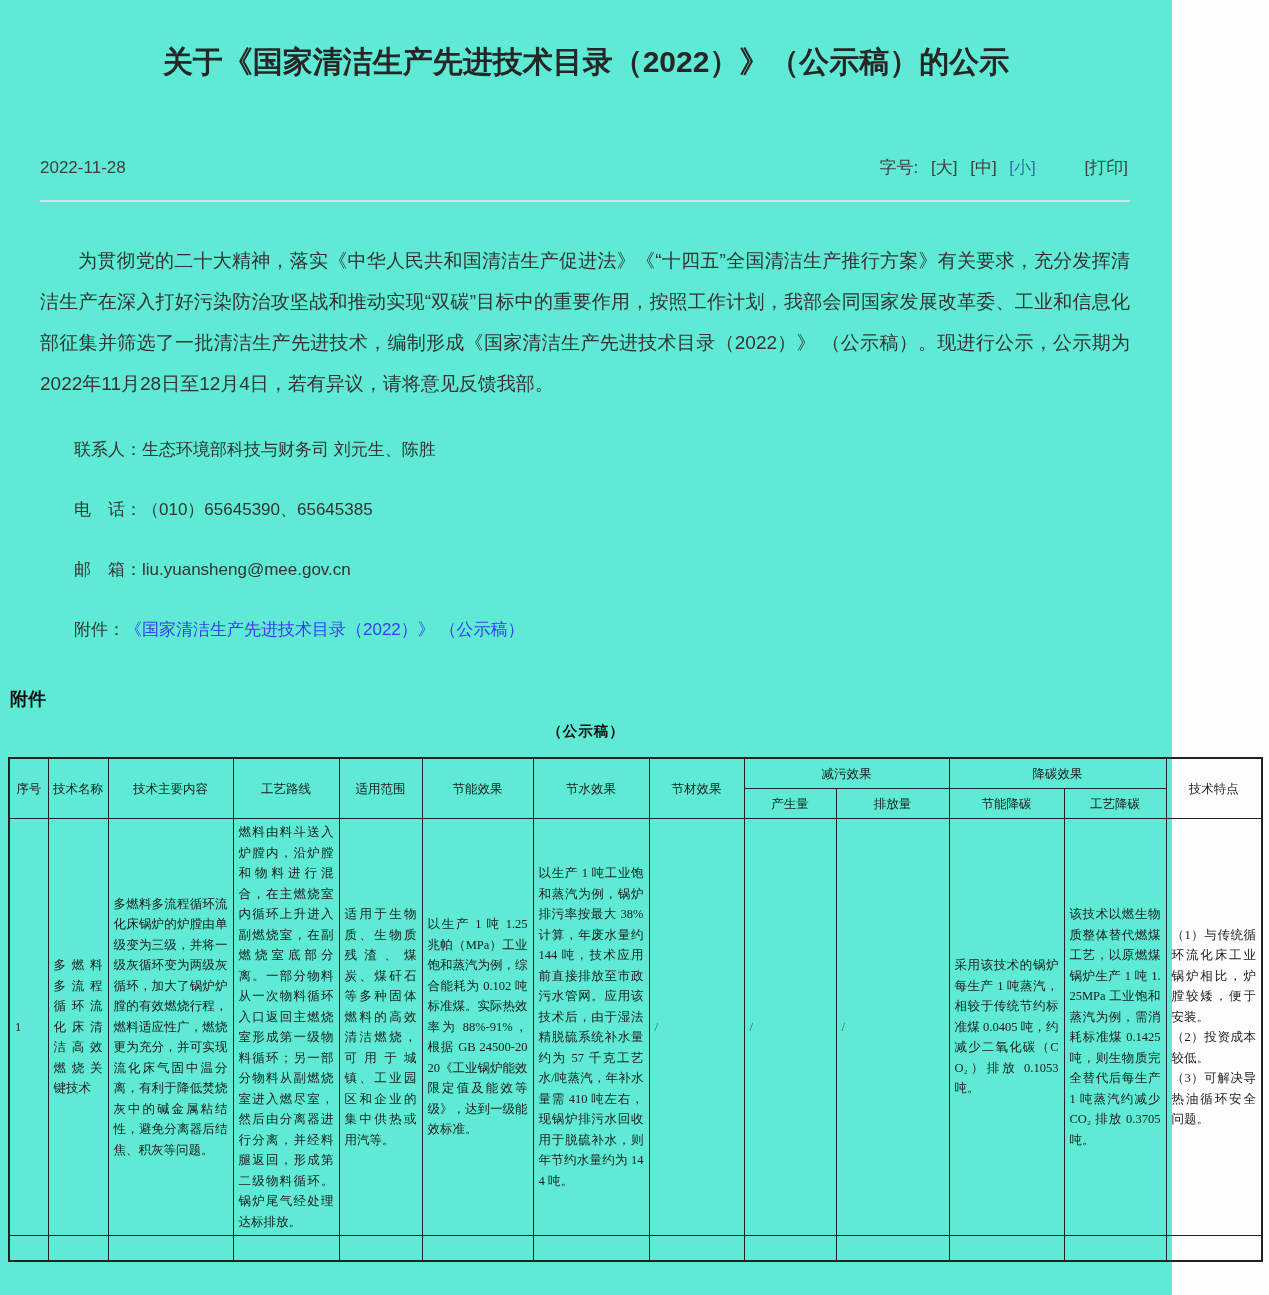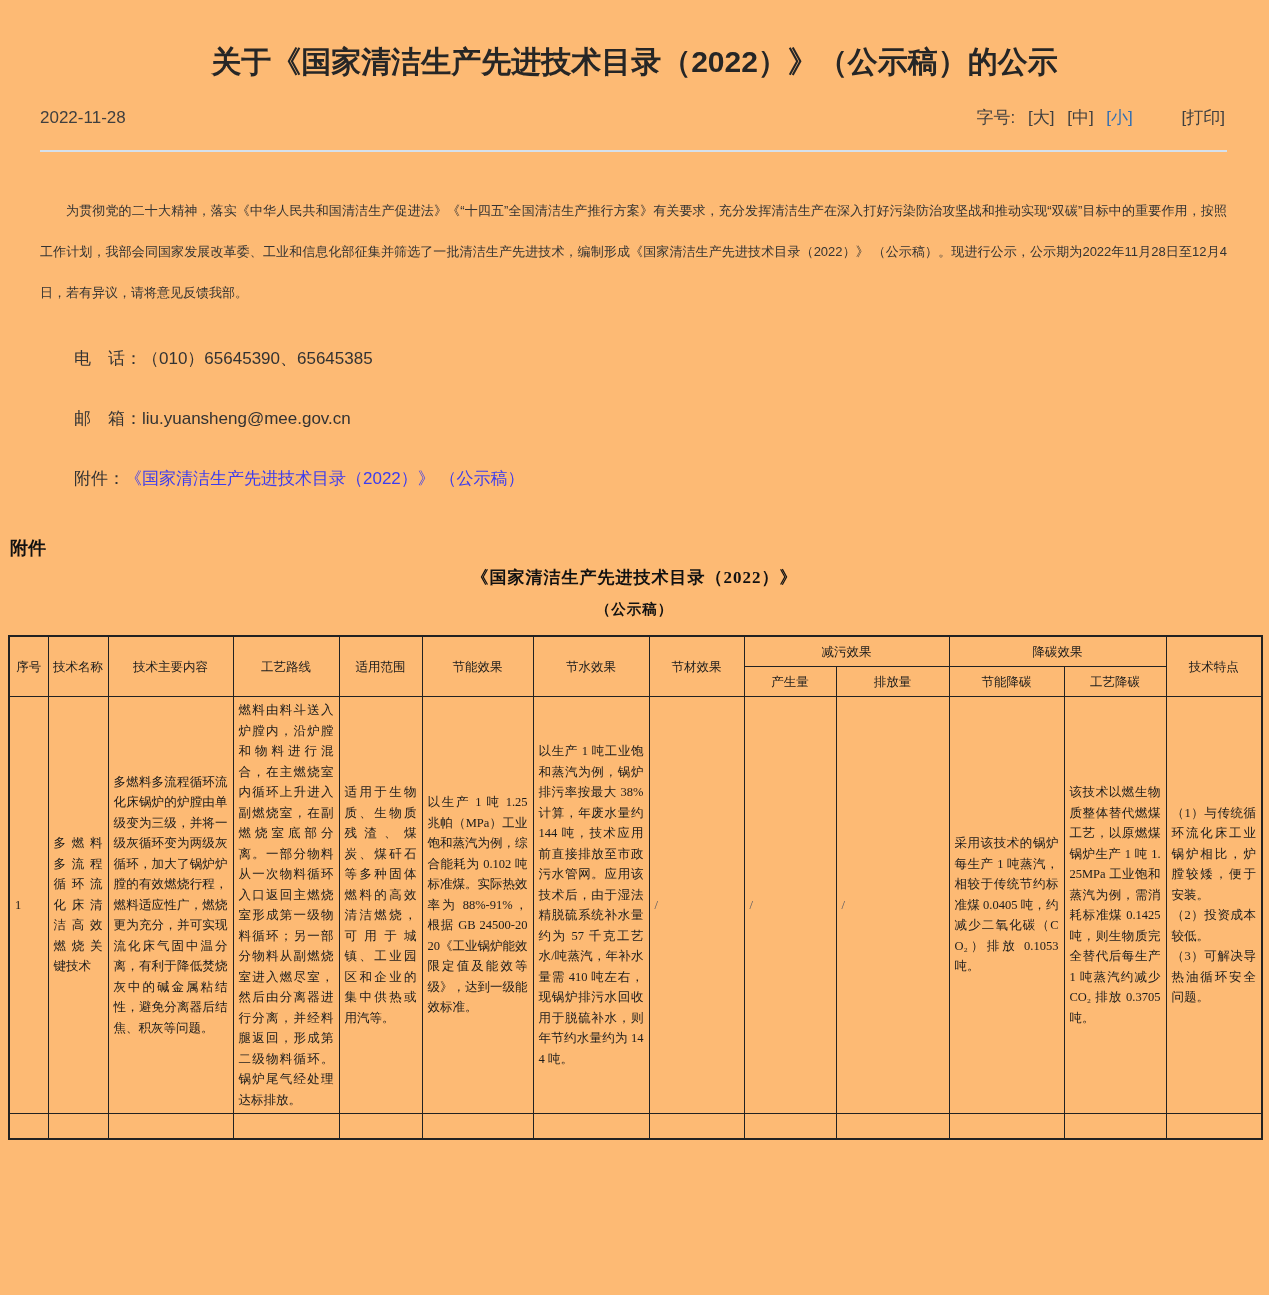--- a/index.html
+++ b/index.html
@@ -1,37 +1,37 @@
 <!DOCTYPE html>
 <html><head>
 <meta charset="utf-8">
 <style>
   html,body{margin:0;padding:0;}
   body{
     width:1269px;height:1295px;overflow:hidden;background:#fdfdfd;
     font-family:"Liberation Sans",sans-serif;color:#333;position:relative;
   }
-  .page{width:1269px;height:1295px;background:#fdba74;}
+  .page{width:1172px;height:1295px;background:#5eead4;}
   
   .doc-title{
     margin:0;padding:40px 70px 0 70px;text-align:center;
     font-size:30px;font-weight:700;color:#262626;line-height:44px;
   }
   .meta-row{
     display:flex;justify-content:space-between;align-items:baseline;
-    margin:22px 44px 0 40px;font-size:17px;color:#3f3f3f;line-height:24px;gap:48px;
+    margin:72px 44px 0 40px;font-size:17px;color:#3f3f3f;line-height:24px;gap:48px;
   }
   .meta-right span{margin-left:8px;}
   .meta-right .ctrl{cursor:pointer;color:#3f3f3f;}
   .meta-right .ctrl-small{color:#2f6eb4;}
   .meta-right .ctrl-print{margin-left:44px;}
   .divider{height:2px;background:#d5e1ed;margin:20px 42px 0 40px;}
   
   .main-paragraph{
-    margin:38px 42px 0 40px;font-size:13px;line-height:41px;
+    margin:38px 42px 0 40px;font-size:19px;line-height:41px;
     text-indent:2em;text-align:justify;color:#333;
   }
   .contact-block{margin:34px 42px 0 40px;font-size:17px;color:#333;}
   .contact-line{margin-bottom:37px;line-height:23px;text-indent:2em;}
   .attachment-link{color:#3c3cf0;cursor:pointer;}
   
   .annex-label{
     margin:46px 0 0 10px;font-size:18px;font-weight:700;color:#111;
   }
   .annex-title{
@@ -79,27 +79,27 @@
       <span class="ctrl ctrl-small">[小]</span>
       <span class="ctrl ctrl-print">[打印]</span>
     </div>
   </div>
 
   <div class="divider"></div>
 
   <p class="main-paragraph">为贯彻党的二十大精神，落实《中华人民共和国清洁生产促进法》《“十四五”全国清洁生产推行方案》有关要求，充分发挥清洁生产在深入打好污染防治攻坚战和推动实现“双碳”目标中的重要作用，按照工作计划，我部会同国家发展改革委、工业和信息化部征集并筛选了一批清洁生产先进技术，编制形成《国家清洁生产先进技术目录（2022）》 （公示稿）。现进行公示，公示期为2022年11月28日至12月4日，若有异议，请将意见反馈我部。</p>
 
   <div class="contact-block">
+    <div class="contact-line"><span>联系人：</span><span>生态环境部科技与财务司 刘元生、陈胜</span></div>
     <div class="contact-line"><span>电　话：</span><span>（010）65645390、65645385</span></div>
     <div class="contact-line"><span>邮　箱：</span><span>liu.yuansheng@mee.gov.cn</span></div>
     <div class="contact-line"><span>附件：</span><span class="attachment-link">《国家清洁生产先进技术目录（2022）》 （公示稿）</span></div>
   </div>
 
   <div class="annex-label">附件</div>
-  <div class="annex-title">《国家清洁生产先进技术目录（2022）》</div>
   <div class="annex-subtitle">（公示稿）</div>
 
   <table class="catalog">
     <colgroup>
       <col style="width:39px">
         <col style="width:60px">
         <col style="width:125px">
       <col style="width:106px">
         <col style="width:83px">
         <col style="width:111px">

